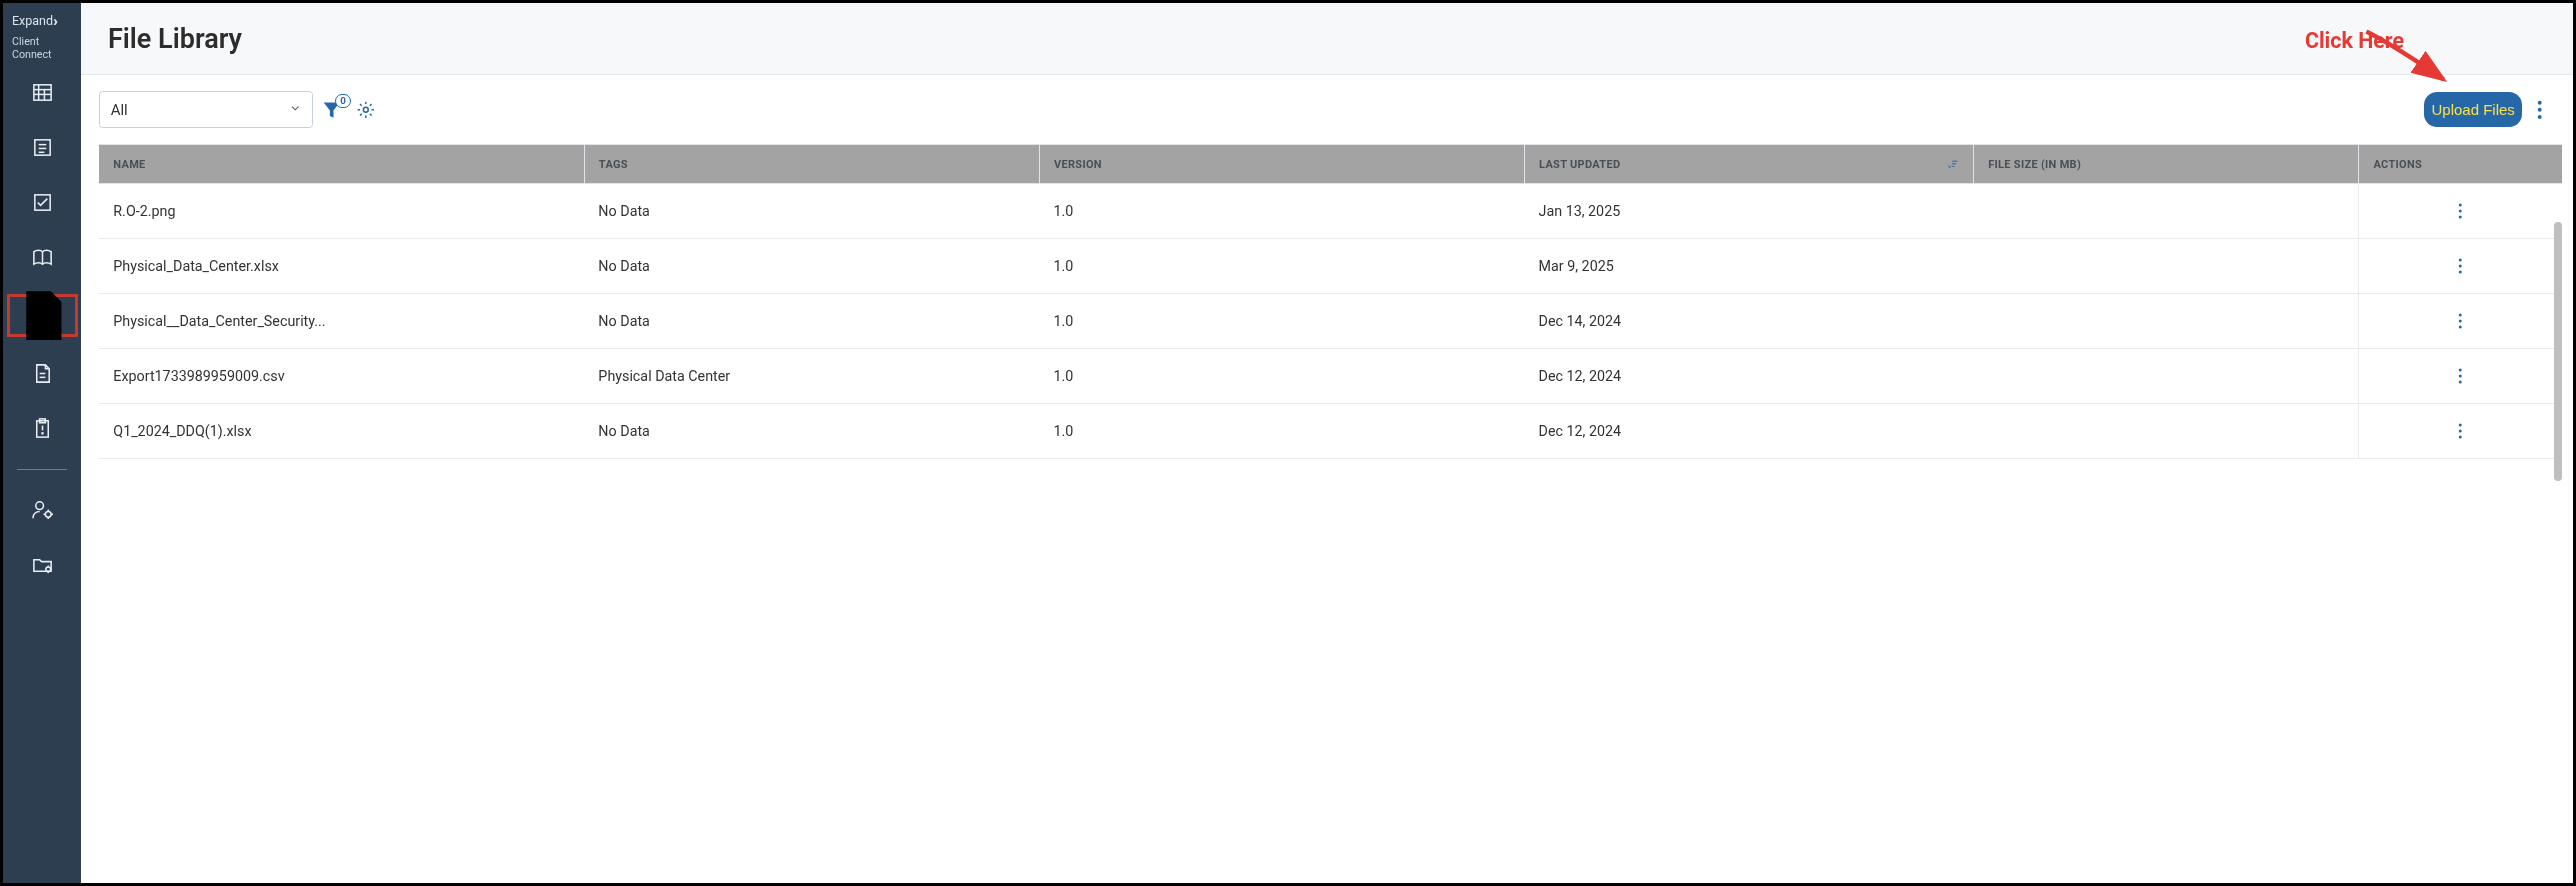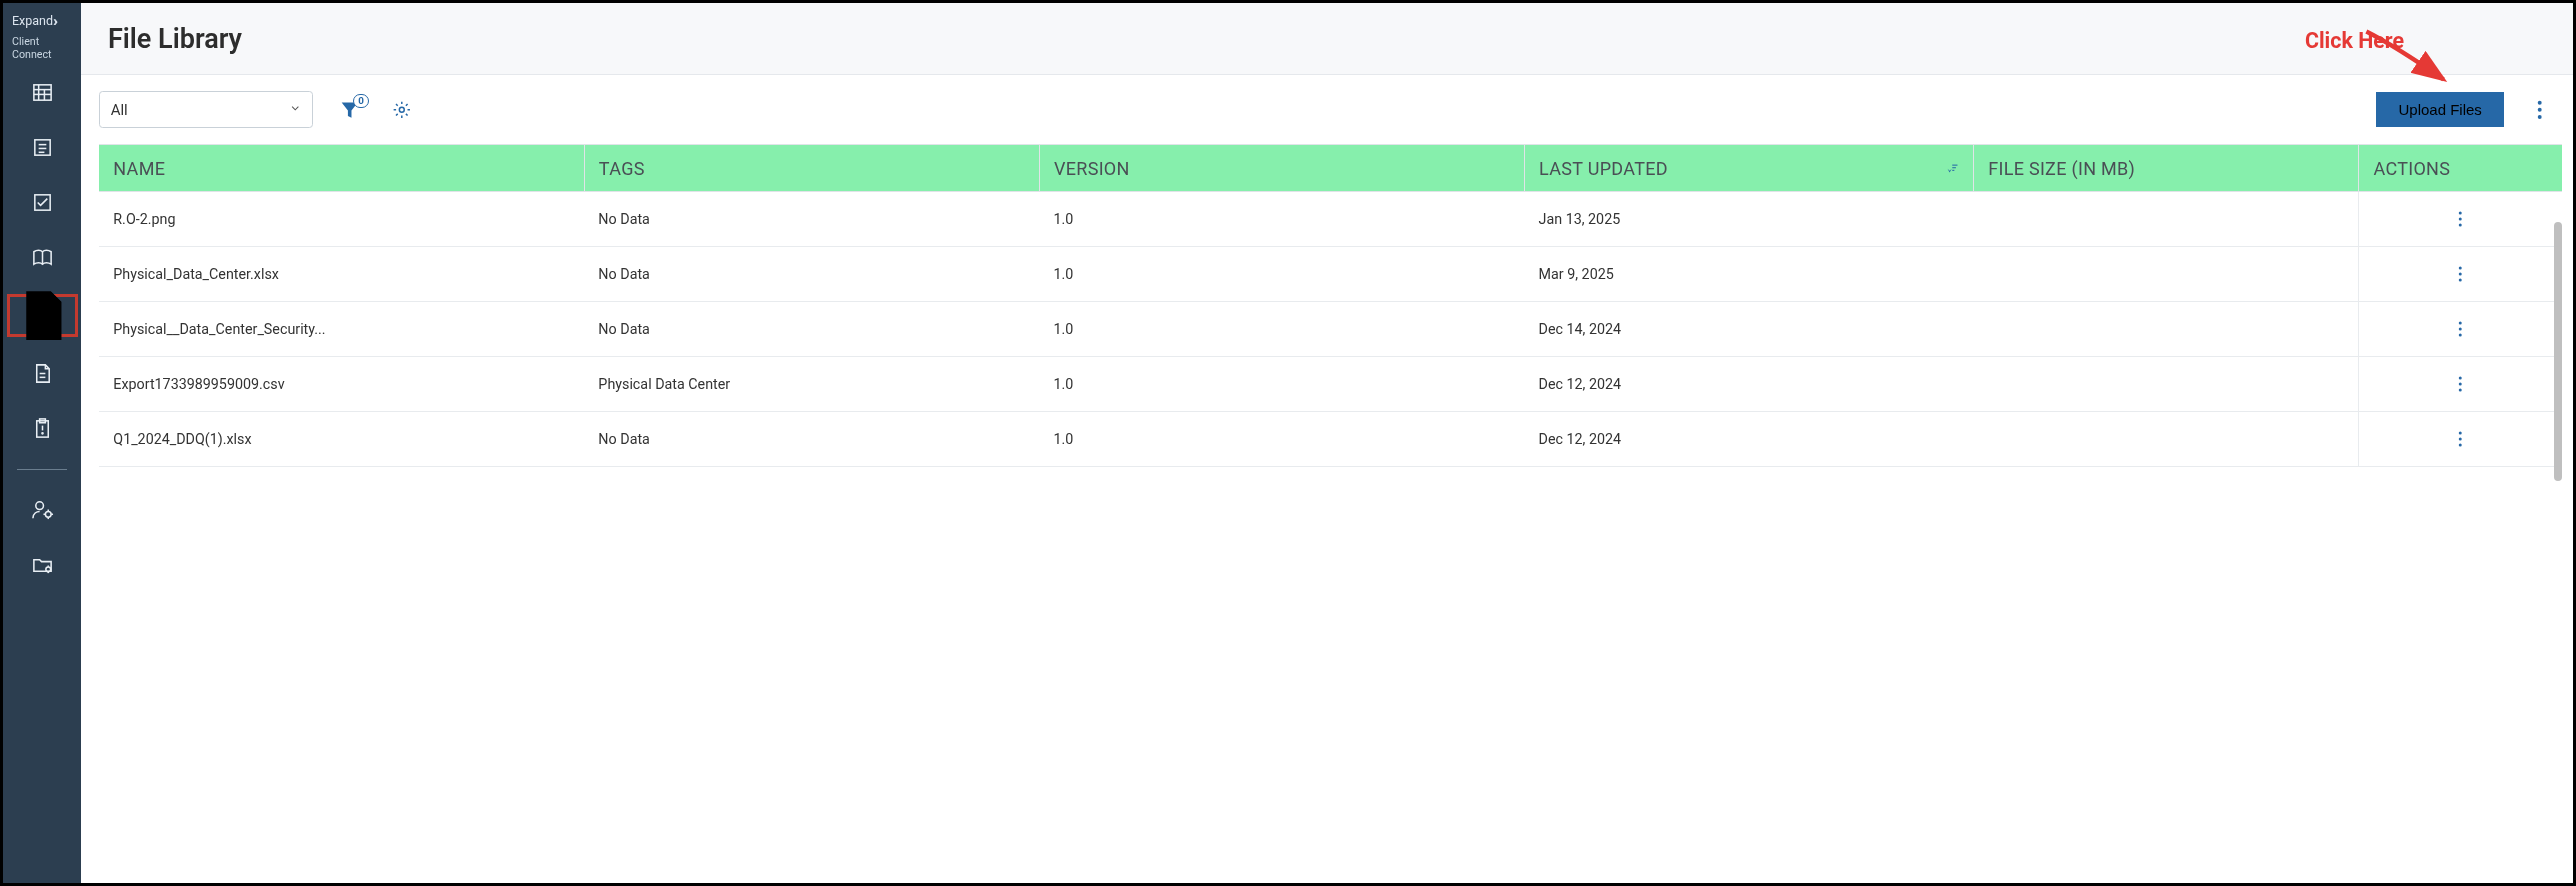--- a/index.html
+++ b/index.html
@@ -51,21 +51,21 @@
     font-weight: 600;
     color: #2d2d2d;
     background: #f7f8fa;
     border-bottom: 0.9px solid #e5e8ec;
   }
 
   .toolbar {
     display: flex;
     align-items: center;
     padding: 16px 25px 16px 18px;
-    gap: 19px;
+    gap: 1px;
     background: #fff;
   }
   .dropdown {
     border: 0.9px solid #c9d1d8;
     border-radius: 3.6px;
     height: 37px;
     min-width: 214px;
     display: flex; align-items: center; justify-content: space-between;
     padding: 0 10.7px;
     font-size: 15px;
@@ -104,39 +104,39 @@
     position: absolute; top: -5.4px; right: -9px;
     background: #fff; border: 1.8px solid #2668a7;
     color: #2668a7; font-size: 9.8px; font-weight: 700;
     border-radius: 9px; padding: 0 4.5px; line-height: 12.5px;
   }
   .gear-icon { color: #2668a7; cursor: pointer; display:flex; align-items:center; margin-left: 12.5px;}
   .gear-icon svg { width: 19.6px; height: 19.6px; stroke: currentColor; fill: none; stroke-width: 1.8; }
   .toolbar-spacer { flex: 1; }
   .upload-btn {
     background: #2668a7;
-    color: #000000;
+    color: #fde047;
     font-size: 15px;
     font-weight: 500;
-    padding: 9px 22px;
-    border-radius: 0;
+    padding: 9px 7px;
+    border-radius: 13px;
     cursor: pointer;
     border: none;
   }
   .kebab { color: #2668a7; font-size: 19.6px; cursor: pointer; padding: 0 5.4px; display:flex; align-items:center; margin-left: 9px;}
 
   
   .table-wrap { flex: 1; margin: 0 10.7px 0 18px; overflow: hidden; position: relative; }
   .table { width: 100%; border-collapse: collapse; table-layout: fixed; }
   .table thead th {
     text-align: left;
-    background: #86efac;
+    background: #a3a3a3;
     padding: 12.5px 14.3px;
-    font-size: 18px;
-    font-weight: 400;
+    font-size: 11px;
+    font-weight: 700;
     color: #4a4f55;
     border-top: 0.9px solid #e0e4e8;
     border-bottom: 0.9px solid #e0e4e8;
     border-right: 0.9px solid #e0e4e8;
     letter-spacing: 0.3px;
   }
   .table thead th:last-child { border-right: none; }
   .col-name { width: 243px; }
   .col-tags { width: 228px; }
   .col-version { width: 243px; }

